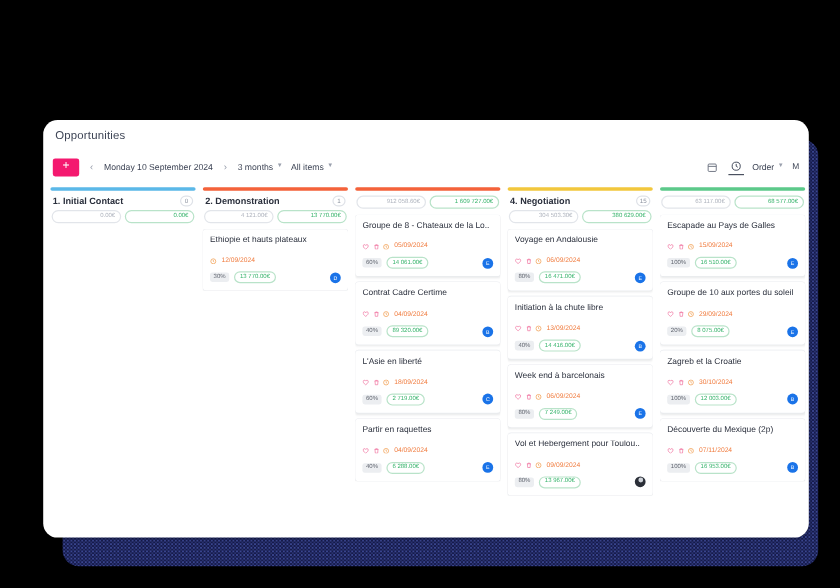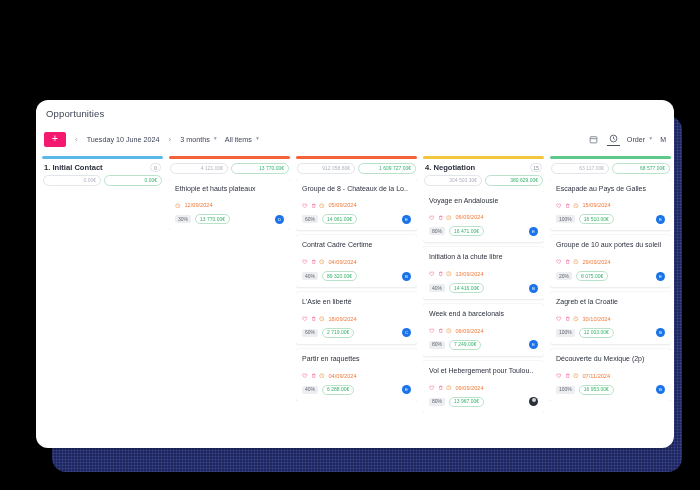--- a/index.html
+++ b/index.html
@@ -160,21 +160,21 @@
 
   <div class="window">
 
     <div class="topbar">
       <span class="app-title">Opportunities</span>
     </div>
 
     <div class="toolbar">
       <button class="add-btn">+</button>
       <span class="nav-arrow">‹</span>
-      <span class="date-label">Tuesday 10 June 2024</span>
+      <span class="date-label">Monday 10 September 2024</span>
       <span class="nav-arrow">›</span>
       <span class="dd">
         <span>3 months</span>
         <span class="caret">▼</span>
       </span>
       <span class="dd">
         <span>All items</span>
         <span class="caret">▼</span>
       </span>
       <span class="spacer"></span>
@@ -205,20 +205,24 @@
             <span class="col-count">0</span>
           </div>
           <div class="col-pills">
             <span class="pill">0.00€</span>
             <span class="pill green">0.00€</span>
           </div>
           <div class="col-body"></div>
         </div>
         <div class="column">
           <div class="col-rule" style="background: rgb(244, 98, 58);"></div>
+          <div class="col-head">
+            <span class="col-title">2. Demonstration</span>
+            <span class="col-count">1</span>
+          </div>
           <div class="col-pills">
             <span class="pill">4 121.00€</span>
             <span class="pill green">13 770.00€</span>
           </div>
           <div class="col-body">
             <div class="card">
               <div class="card-title">Ethiopie et hauts plateaux</div>
               <div class="card-meta">
                 <span>
                   <svg width="5.5" height="5.5" viewBox="0 0 16 16" fill="none" stroke="#f0923c" stroke-width="1.6">

